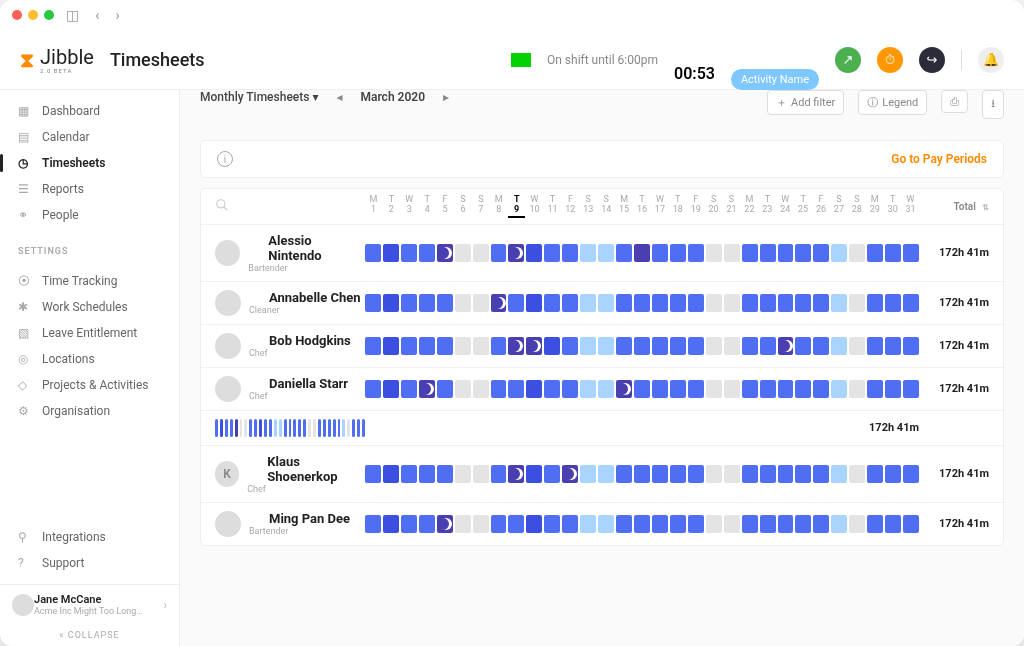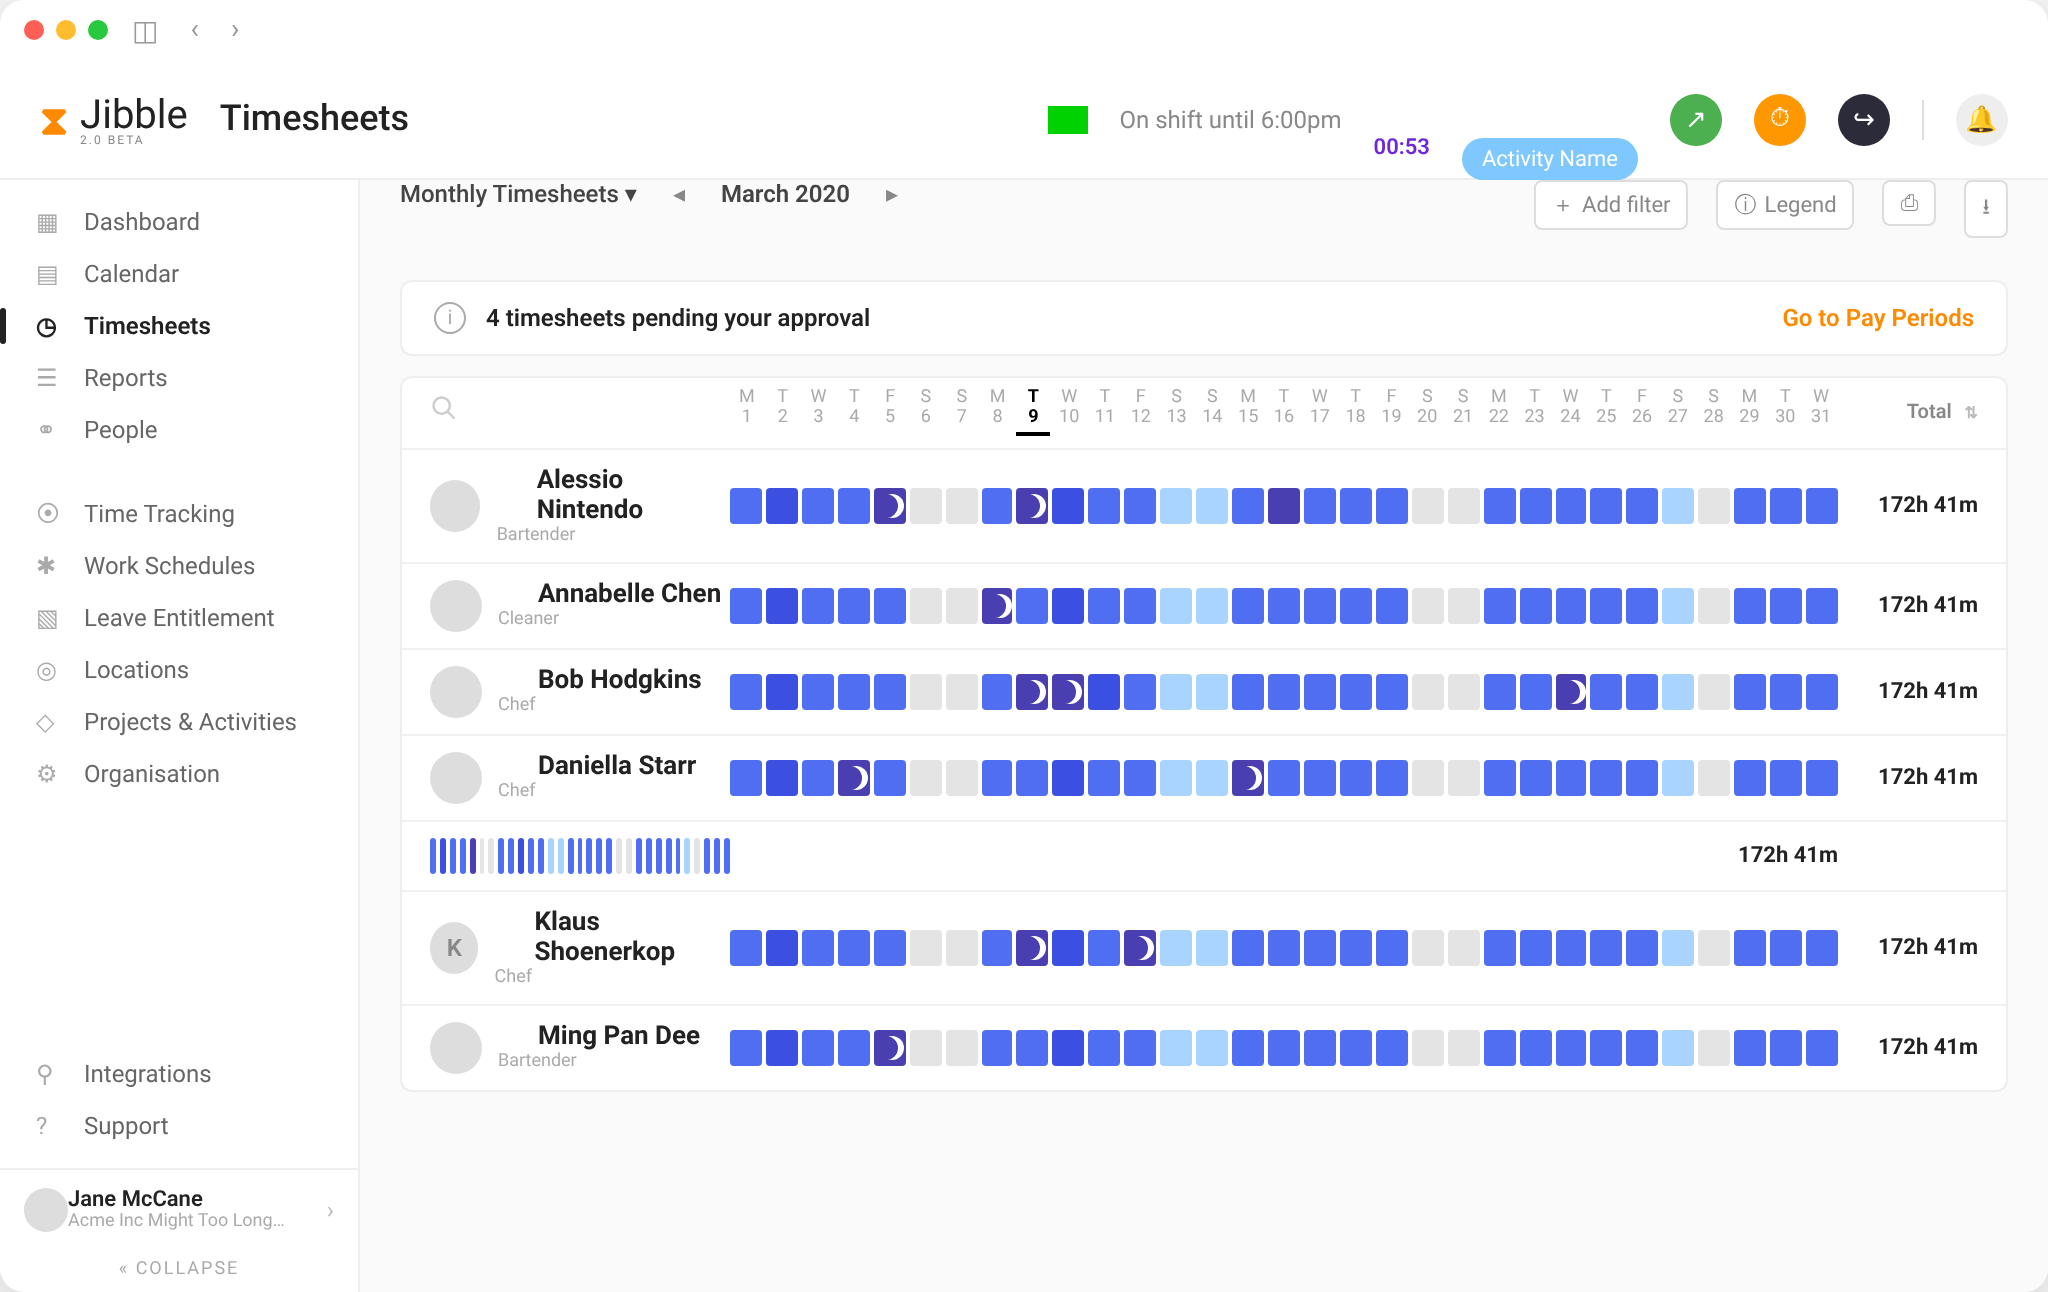--- a/index.html
+++ b/index.html
@@ -19,21 +19,21 @@
   
   .header { height: 60px; display: flex; align-items: center; padding: 0 20px; border-bottom: 1px solid #eee; gap: 16px; }
   .logo { display: flex; align-items: center; gap: 6px; }
   .logo-mark { color: #ff8a00; font-size: 20px; font-weight: bold; }
   .logo-text { font-weight: 400; font-size: 20px; }
   .logo-sub { font-size: 6px; color: #888; letter-spacing: 1px; margin-top: -2px; }
   .page-title { font-size: 18px; font-weight: 500; color: #222; }
   .header-spacer { flex: 1; }
   .green-sq { width: 20px; height: 14px; background: #00d100; }
   .shift-text { font-size: 12px; color: #888; }
-  .timer { font-size: 11px; font-weight: 600; color: #6d28d9; margin-top: 28px; }
+  .timer { font-size: 16px; font-weight: 600; color: #000000; margin-top: 28px; }
   .activity-pill { background: #7ec8ff; color: #fff; font-size: 11px; padding: 4px 10px; border-radius: 12px; cursor: pointer; margin-top: 40px; }
   .hicon { width: 26px; height: 26px; border-radius: 50%; display: inline-flex; align-items: center; justify-content: center; font-size: 13px; cursor: pointer; color: #fff; }
   .hicon.green { background: #4caf50; }
   .hicon.orange { background: #ff9800; }
   .hicon.dark { background: #2b2b3a; }
   .hicon.grey { background: #eee; color: #888; }
   .vsep { width: 1px; height: 20px; background: #ddd; }
 
   
   .body { flex: 1; display: flex; overflow: hidden; }
@@ -151,20 +151,21 @@
           </div>
           <div class="side-item">
             <span class="sicon">☰</span>
             <span>Reports</span>
           </div>
           <div class="side-item">
             <span class="sicon">⚭</span>
             <span>People</span>
           </div>
         </div>
+      <div class="side-heading">SETTINGS</div>
       <div class="side-group" id="side-settings">
           <div class="side-item">
             <span class="sicon">⦿</span>
             <span>Time Tracking</span>
           </div>
           <div class="side-item">
             <span class="sicon">✱</span>
             <span>Work Schedules</span>
           </div>
           <div class="side-item">
@@ -230,21 +231,20 @@
         <div class="tb-btn">
             <span>⎙</span>
           </div>
         <div class="tb-btn">
             <span>⭳</span>
           </div>
       </div>
 
       <div class="notice">
         <span class="info">i</span>
-        <span style="font-weight:600">4 timesheets pending your approval</span>
         <span class="link">Go to Pay Periods</span>
       </div>
 
       <div class="sheet">
         <div class="sheet-head">
           <div class="search-icon">
             <svg width="14" height="14" viewBox="0 0 24 24" fill="none" stroke="currentColor" stroke-width="2">
                 <circle cx="10" cy="10" r="7"></circle>
                 <line x1="21" y1="21" x2="15" y2="15"></line>
               </svg>

